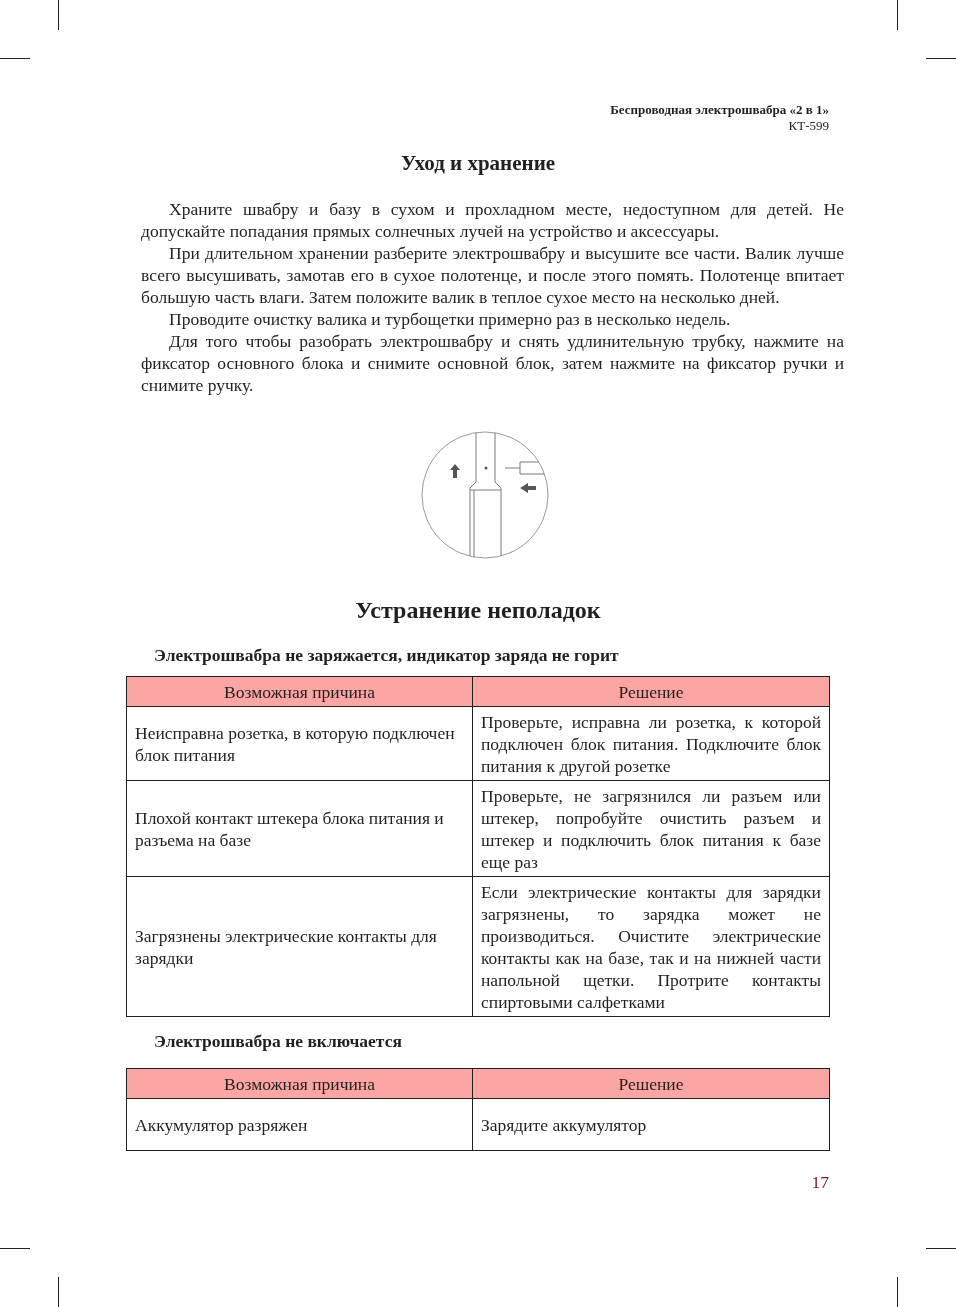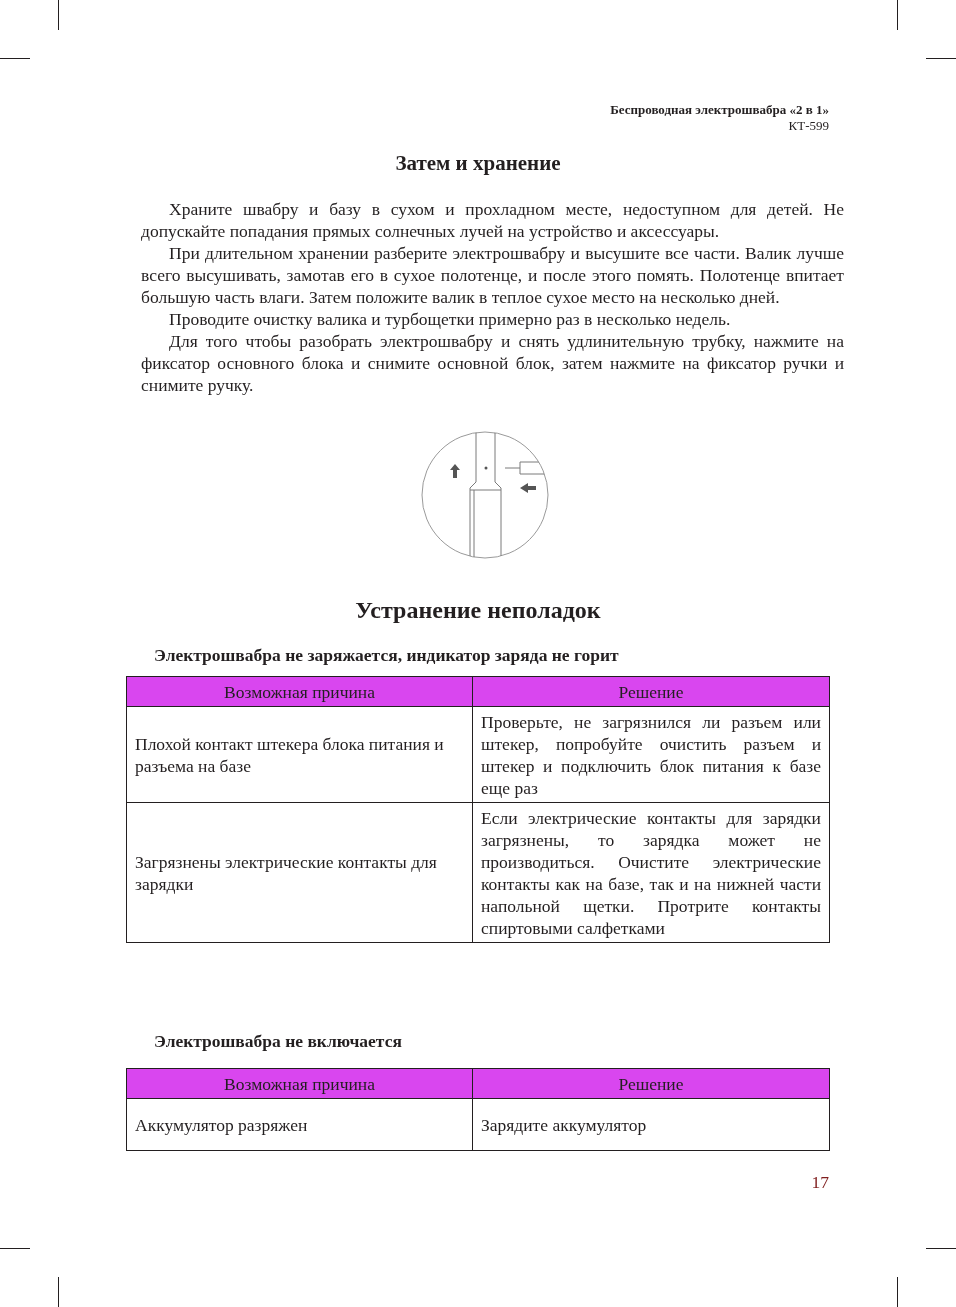--- a/index.html
+++ b/index.html
@@ -10,21 +10,21 @@
   .hdr .t { font-weight:bold; }
   h1, h2 { margin:0; font-weight:bold; position:absolute; left:0; width:956px; text-align:center; }
   h1.s1 { top:151px; font-size:21px; }
   .body { position:absolute; left:126px; width:703px; top:198px; font-size:17.5px; line-height:22px; text-align:justify;margin-left:15px; }
   .body p { margin:0; text-indent:28px; }
   .fig { position:absolute; left:420px; top:430px; width:130px; height:130px; }
   h2.s2 { top:597px; font-size:24px; }
   h3 { margin:0; position:absolute; left:154px; font-size:17.5px; font-weight:bold; }
   table { position:absolute; left:126px; width:704px; border-collapse:collapse; font-size:17.5px; line-height:22px; }
   th, td { border:1px solid #231f20; padding:0 8px; vertical-align:middle; }
-  th { background:#d946ef; font-weight:normal; height:29px; text-align:center; }
+  th { background:#fca5a5; font-weight:normal; height:29px; text-align:center; }
   td.col1 { width:329px; text-align:left; }
   td.col2 { text-align:justify; }
   .pn { position:absolute; right:127px; top:1172px; font-size:17.5px; color:#7f1d1d; }
 </style>
 </head>
 <body>
 
 <div class="crop" style="left:58px;top:0;width:1px;height:30px;"></div>
 <div class="crop" style="left:0;top:58px;width:30px;height:1px;"></div>
 <div class="crop" style="left:897px;top:0;width:1px;height:30px;"></div>
@@ -32,21 +32,21 @@
 <div class="crop" style="left:58px;top:1277px;width:1px;height:30px;"></div>
 <div class="crop" style="left:0;top:1248px;width:30px;height:1px;"></div>
 <div class="crop" style="left:897px;top:1277px;width:1px;height:30px;"></div>
 <div class="crop" style="left:926px;top:1248px;width:30px;height:1px;"></div>
 
 <div class="hdr">
   <div class="t">Беспроводная электрошвабра «2 в 1»</div>
   <div>КТ-599</div>
 </div>
 
-<h1 class="s1">Затем и хранение</h1>
+<h1 class="s1">Уход и хранение</h1>
 
 <div class="body">
   <p>Храните швабру и базу в сухом и прохладном месте, недоступном для детей. Не допускайте попадания прямых солнечных лучей на устройство и аксессуары.</p>
   <p>При длительном хранении разберите электрошвабру и высушите все части. Валик лучше всего высушивать, замотав его в сухое полотенце, и после этого помять. Полотенце впитает большую часть влаги. Затем положите валик в теплое сухое место на несколько дней.</p>
   <p>Проводите очистку валика и турбощетки примерно раз в несколько недель.</p>
   <p>Для того чтобы разобрать электрошвабру и снять удлинительную трубку, нажмите на фиксатор основного блока и снимите основной блок, затем нажмите на фиксатор ручки и снимите ручку.</p>
 </div>
 
 <svg class="fig" viewBox="0 0 130 130">
   <defs>
@@ -71,20 +71,24 @@
 
 <h2 class="s2">Устранение неполадок</h2>
 
 <h3 style="top:645px;">Электрошвабра не заряжается, индикатор заряда не горит</h3>
 <table style="top:676px;">
   <tbody>
       <tr>
     <th>Возможная причина</th>
     <th>Решение</th>
   </tr>
+  <tr style="height:74px;">
+    <td class="col1">Неисправна розетка, в которую подключен блок питания</td>
+    <td class="col2">Проверьте, исправна ли розетка, к которой подключен блок питания. Подключите блок питания к другой розетке</td>
+  </tr>
   <tr style="height:96px;">
     <td class="col1">Плохой контакт штекера блока питания и разъема на базе</td>
     <td class="col2">Проверьте, не загрязнился ли разъем или штекер, попробуйте очистить разъем и штекер и подключить блок питания к базе еще раз</td>
   </tr>
   <tr style="height:140px;">
     <td class="col1">Загрязнены электрические контакты для зарядки</td>
     <td class="col2">Если электрические контакты для зарядки загрязнены, то зарядка может не производиться. Очистите электрические контакты как на базе, так и на нижней части напольной щетки. Протрите контакты спиртовыми салфетками</td>
   </tr>
 </tbody>
   </table>

